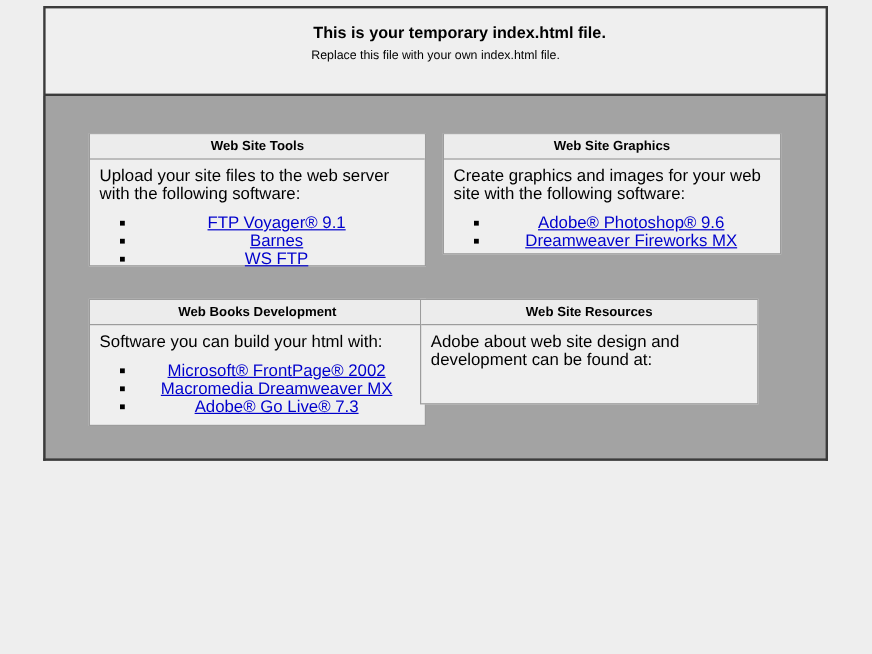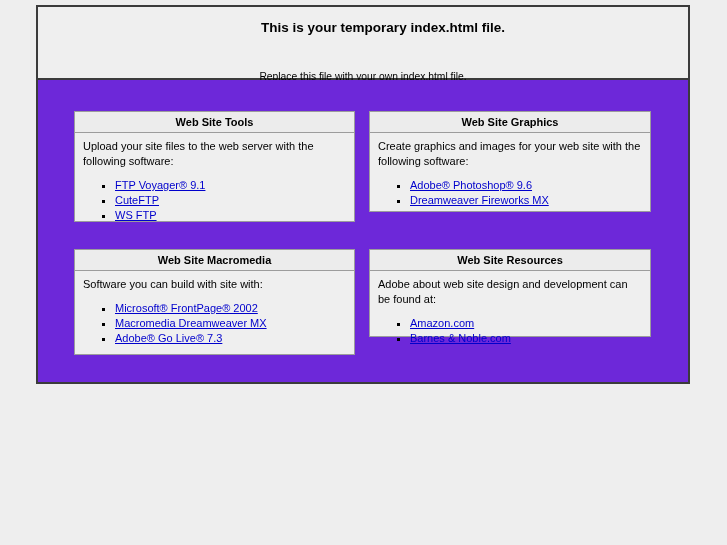--- a/index.html
+++ b/index.html
@@ -20,115 +20,111 @@
     text-align: center;
     background: #efefef;
   }
   .banner-title {
     margin-top: 13px;
     font-size: 13.5px;
     font-weight: bold;
     padding-left: 40px;
   }
   .banner-subtitle {
-    margin-top: 36px;
+    margin-top: 6px;
     font-size: 10.3px;
   }
   .main {
     position: absolute;
     left: 36px; top: 80px;
     width: 654px; height: 304px;
     box-sizing: border-box;
     border: 2px solid #3b3b3b;
     border-top: none;
-    background: #6d28d9;
+    background: #a3a3a3;
   }
   .box {
     position: absolute;
     box-sizing: border-box;
     border: 1px solid #9c9c9c;
     background: #efefef;
   }
   .box-tl { left: 36px;  top: 31px;  width: 281px; height: 111px; }
   .box-tr { left: 331px; top: 31px;  width: 282px; height: 101px; }
   .box-bl { left: 36px;  top: 169px; width: 281px; height: 106px; }
-  .box-br { left: 331px; top: 169px; width: 282px; height: 88px; }
+  .box-br { left: 312px; top: 169px; width: 282px; height: 88px; }
   .box-header {
     height: 20px;
     line-height: 20px;
     text-align: center;
     font-weight: bold;
     font-size: 11px;
     border-bottom: 1px solid #9c9c9c;
     background: #ececec;
   }
   .box-body {
     padding: 6px 8px 0 8px;
-    font-size: 11px;
+    font-size: 14px;
     line-height: 15px;
   }
   .desc { margin: 0; }
   .box-br .desc { max-width: 250px; }
   ul.links {
     margin: 9px 0 0 0;
     padding-left: 32px;
     list-style-type: square;
   }
-  ul.links li { line-height: 15px; }
+  ul.links li { line-height: 15px; text-align: center; }
   a { color: #0000cc; text-decoration: underline; }
 </style>
 </head>
 <body>
 
 <div class="banner">
   <div class="banner-title">This is your temporary index.html file.</div>
   <div class="banner-subtitle">Replace this file with your own index.html file.</div>
 </div>
 
 <div class="main">
 
   <div class="box box-tl">
     <div class="box-header">Web Site Tools</div>
     <div class="box-body">
       <p class="desc">Upload your site files to the web server with the following software:</p>
       <ul class="links">
         <li><a href="#">FTP Voyager® 9.1</a></li>
-        <li><a href="#">CuteFTP</a></li>
+        <li><a href="#">Barnes</a></li>
         <li><a href="#">WS FTP</a></li>
       </ul>
     </div>
   </div>
 
   <div class="box box-tr">
     <div class="box-header">Web Site Graphics</div>
     <div class="box-body">
       <p class="desc">Create graphics and images for your web site with the following software:</p>
       <ul class="links">
         <li><a href="#">Adobe® Photoshop® 9.6</a></li>
         <li><a href="#">Dreamweaver Fireworks MX</a></li>
       </ul>
     </div>
   </div>
 
   <div class="box box-bl">
-    <div class="box-header">Web Site Macromedia</div>
+    <div class="box-header">Web Books Development</div>
     <div class="box-body">
-      <p class="desc">Software you can build with site with:</p>
+      <p class="desc">Software you can build your html with:</p>
       <ul class="links">
         <li><a href="#">Microsoft® FrontPage® 2002</a></li>
         <li><a href="#">Macromedia Dreamweaver MX</a></li>
         <li><a href="#">Adobe® Go Live® 7.3</a></li>
       </ul>
     </div>
   </div>
 
   <div class="box box-br">
     <div class="box-header">Web Site Resources</div>
     <div class="box-body">
       <p class="desc">Adobe about web site design and development can be found at:</p>
-      <ul class="links">
-        <li><a href="#">Amazon.com</a></li>
-        <li><a href="#">Barnes &amp; Noble.com</a></li>
-      </ul>
     </div>
   </div>
 
 </div>
 
 </body></html>

